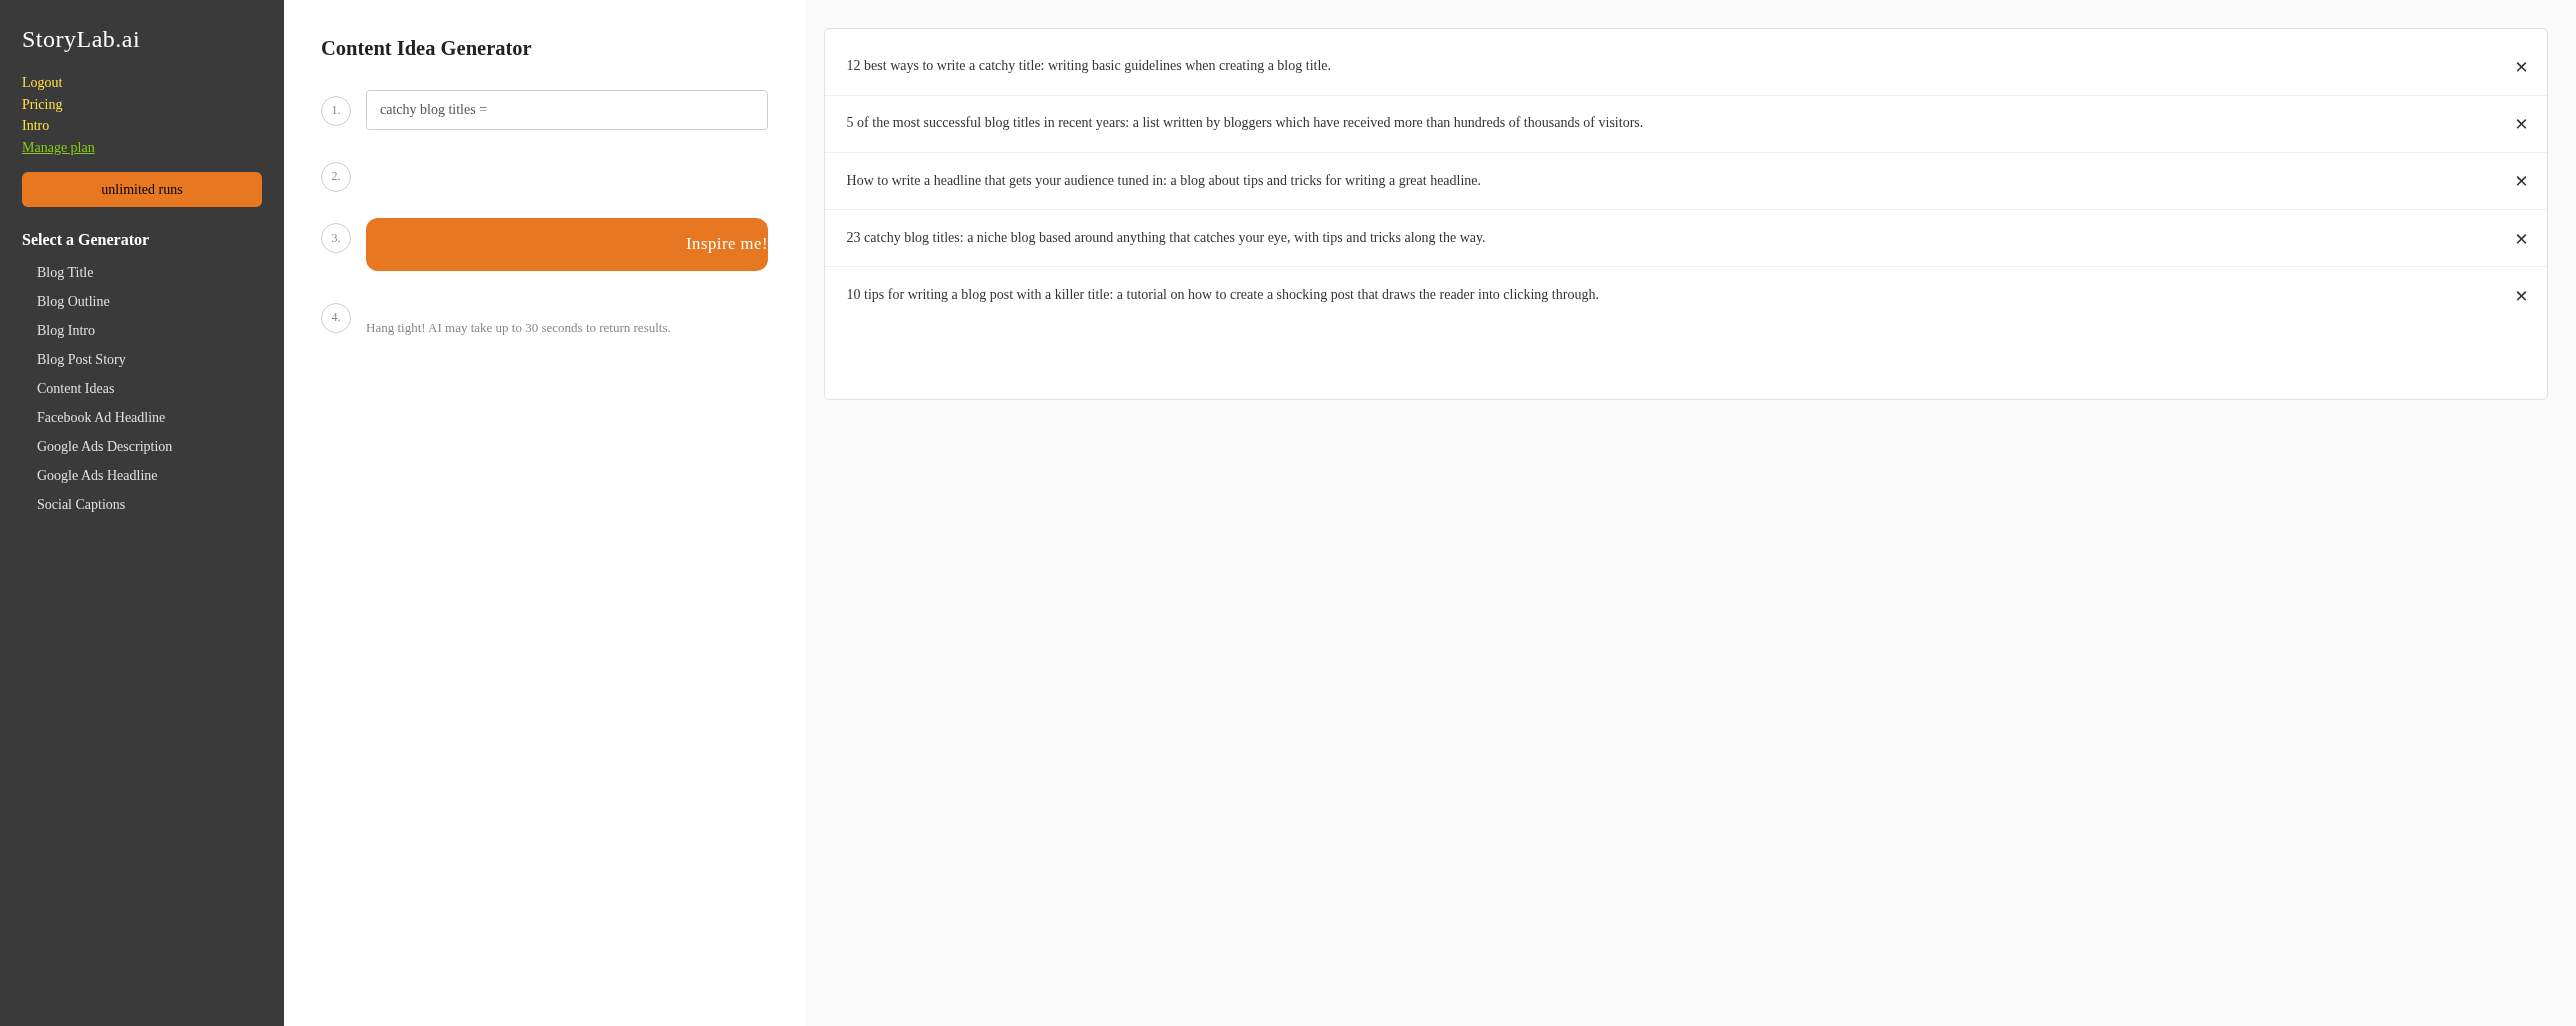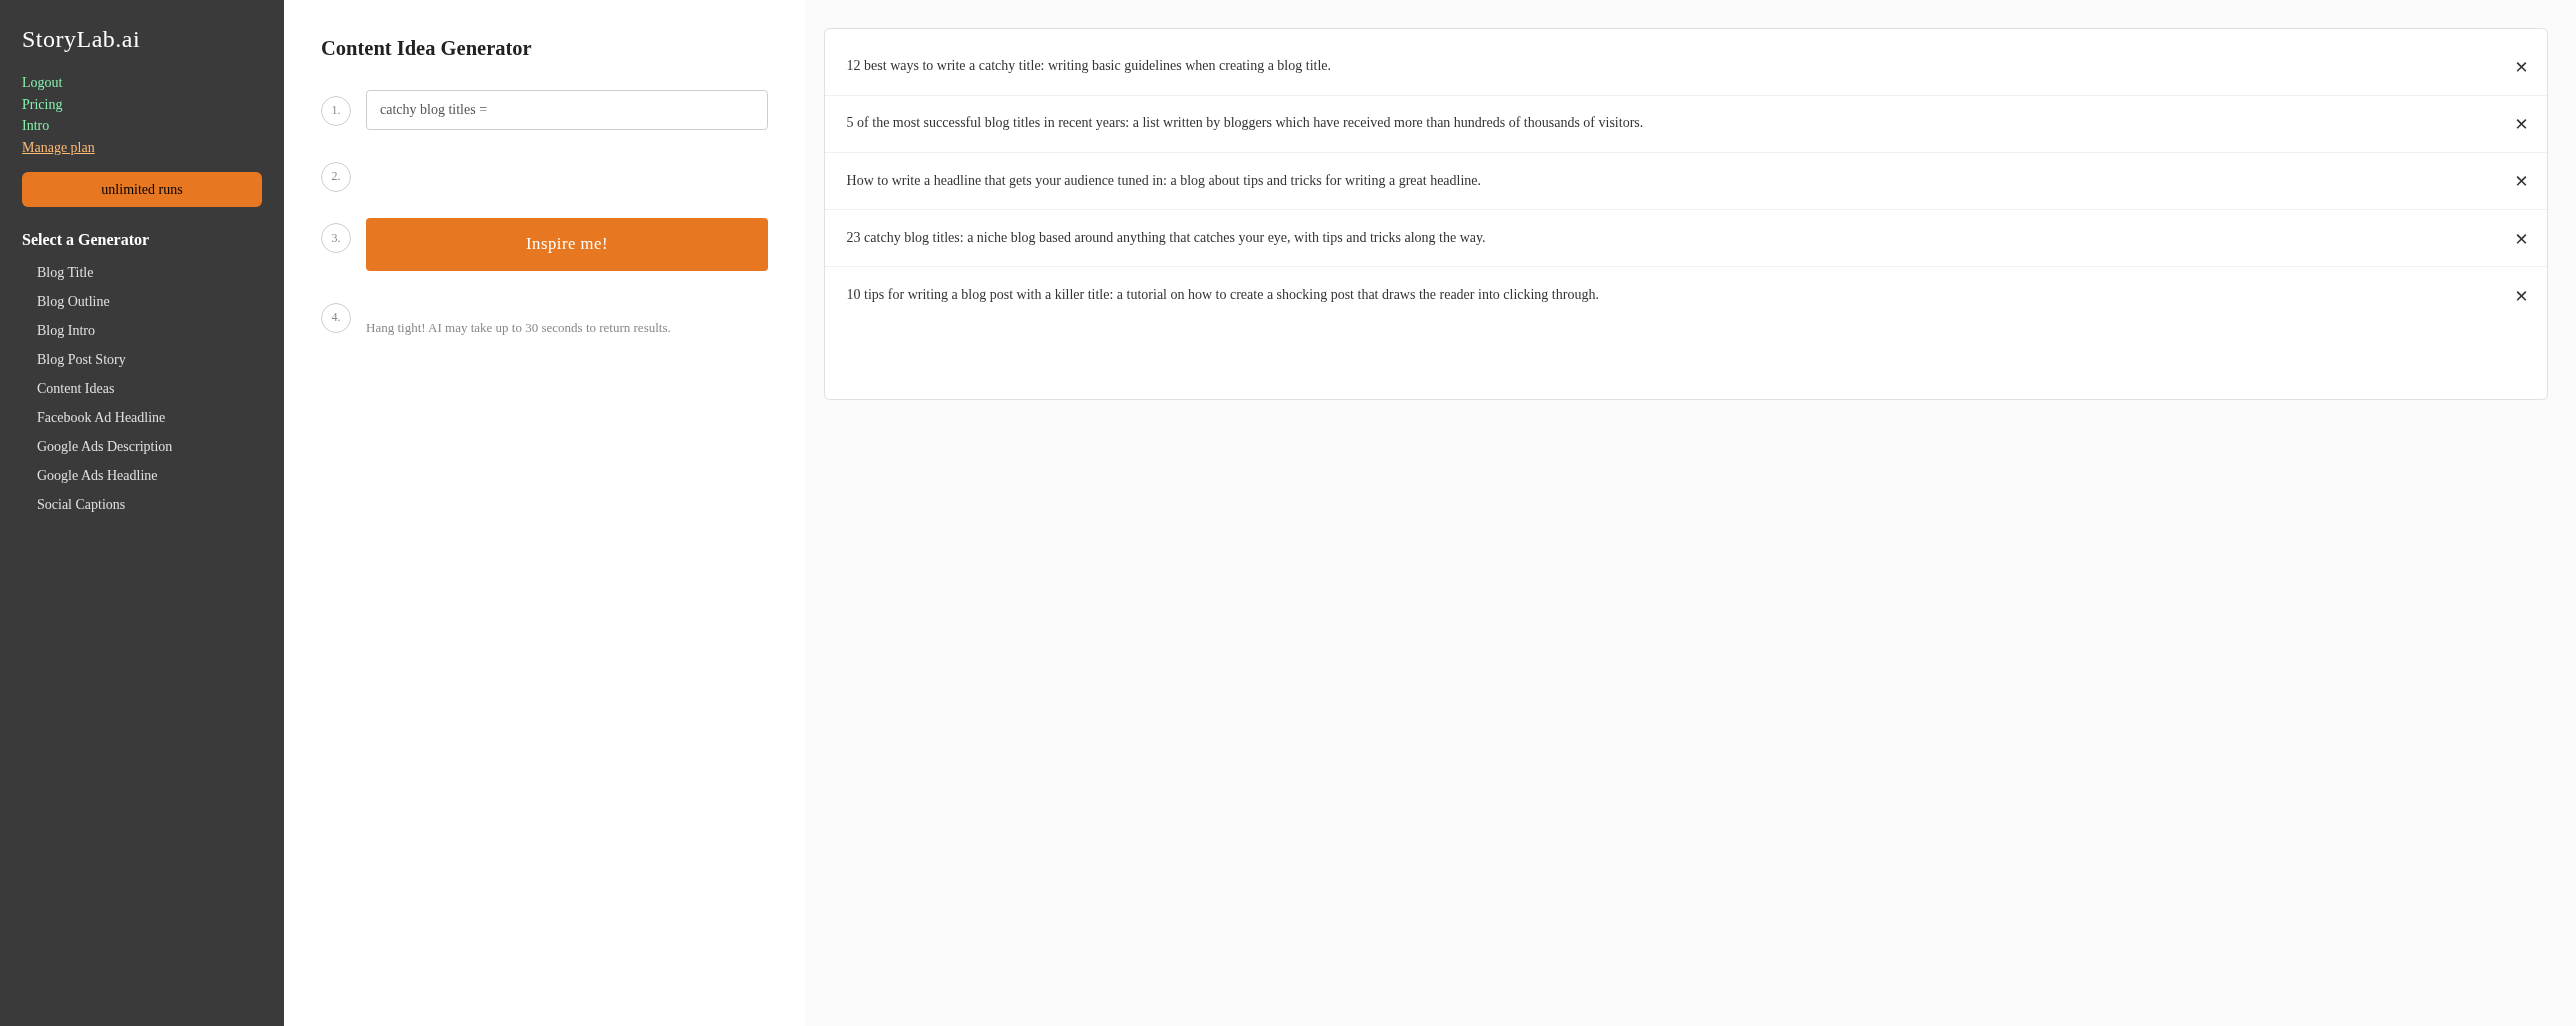--- a/index.html
+++ b/index.html
@@ -24,26 +24,26 @@
       color: #fff;
       letter-spacing: 0.5px;
     }
     #sidebar-nav-top {
       padding: 0 22px 11px 22px;
       display: flex;
       flex-direction: column;
       gap: 5.6px;
     }
     .nav-link {
-      color: #86efac;
+      color: #fde047;
       font-size: 14px;
       cursor: pointer;
       text-decoration: none;
     }
-    .nav-link.orange { color: #fdba74; text-decoration: underline; }
+    .nav-link.orange { color: #84cc16; text-decoration: underline; }
     #unlimited-runs-btn {
       margin: 5.6px 22px 16.7px 22px;
       background: #e87722;
       color: #000000;
       text-align: center;
       padding: 9.3px 0;
       border-radius: 6px;
       font-size: 14px;
       font-weight: normal;
       cursor: pointer;
@@ -119,26 +119,27 @@
     }
     textarea.form-input {
       resize: vertical;
       min-height: 121px;
     }
     #inspire-btn {
       flex: 1;
       background: #e87722;
       color: #fff;
       border: none;
-      border-radius: 4px;
+      border-radius: 12px;
       padding: 16.7px 0;
       font-size: 16.7px;
       font-family: Georgia, serif;
       cursor: pointer;
       letter-spacing: 0.5px;
+      text-align: right;
     }
 
     .wait-text {
       color: #888;
       font-size: 13px;
       font-family: Georgia, serif;
       margin-top: 23px;
     }
 
     

